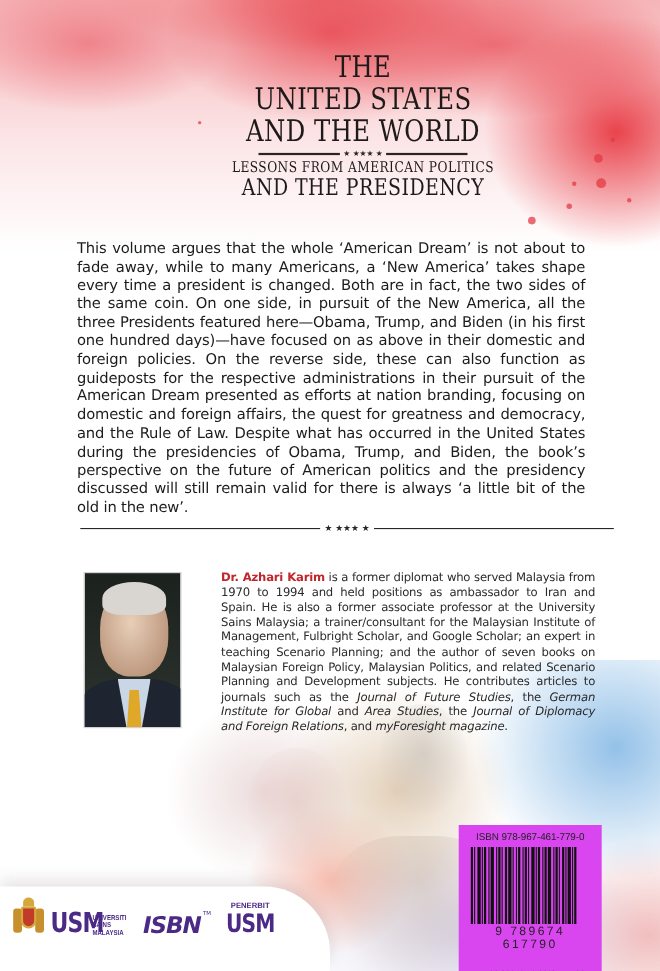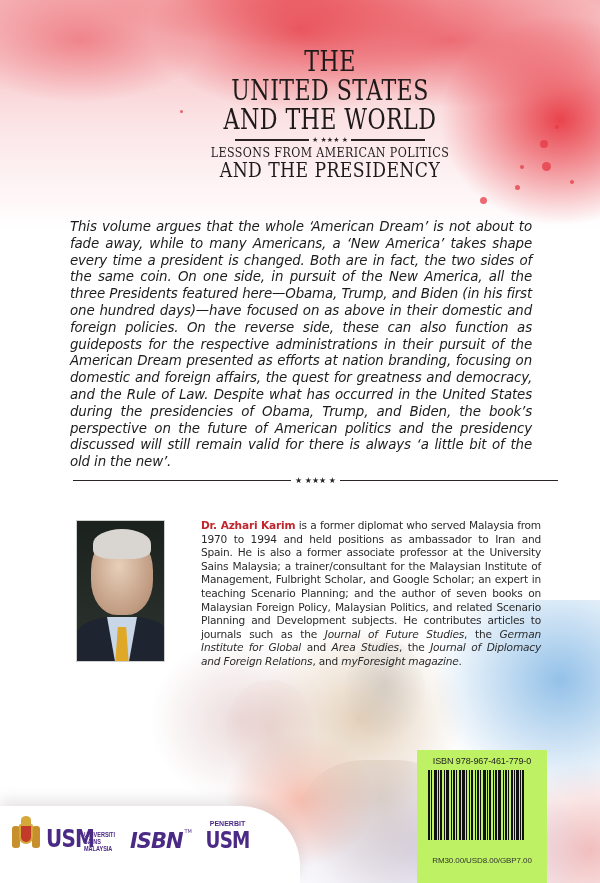--- a/index.html
+++ b/index.html
@@ -40,21 +40,21 @@
   .t-divider { display: flex; align-items: center; justify-content: center; margin: 3px auto 2px; width: 190px; }
   .t-divider .line { flex: 1; height: 1.3px; background: #2a2424; }
   .t-divider .stars { font-size: 7px; padding: 0 3px; letter-spacing: 0px; color: #2a2424; }
   .t4 { font-size: 13.5px; transform: scaleX(0.82); white-space: nowrap; }
   .t5 { font-size: 21px; transform: scaleX(0.82); white-space: nowrap; margin-top: 0px; }
 
   
   .blurb {
     position: absolute; left: 70px; top: 219px; width: 462px;
     font-family: "DejaVu Sans", sans-serif; font-size: 13.4px; line-height: 16.8px;
-    text-align: justify; color: #1c1c1c; letter-spacing: -0.15px; font-style: italic;
+    text-align: justify; color: #1c1c1c; letter-spacing: -0.15px;
   }
 
   
   .mid-divider { position: absolute; left: 73px; top: 476px; width: 485px; display: flex; align-items: center; }
   .mid-divider .line { flex: 1; height: 1.3px; background: #2a2424; }
   .mid-divider .stars { font-size: 8px; padding: 0 4px; color: #2a2424; }
 
   
   .author-photo {
     position: absolute; left: 76px; top: 520px; width: 89px; height: 142px;
@@ -69,21 +69,21 @@
 
   .author-bio {
     position: absolute; left: 201px; top: 519px; width: 340px;
     font-family: "DejaVu Sans", sans-serif; font-size: 10.6px; line-height: 13.6px;
     text-align: justify; color: #2a2a2a; letter-spacing: -0.2px;
   }
   .author-bio .name { color: #c0262c; font-weight: bold; }
   .author-bio i { font-style: italic; }
 
   
-  .isbn-box { position: absolute; left: 417px; top: 750px; width: 130px; height: 133px; background: #bef264; padding: 6px 8px 0 8px; text-align: center; }
+  .isbn-box { position: absolute; left: 417px; top: 750px; width: 130px; height: 133px; background: #d946ef; padding: 6px 8px 0 8px; text-align: center; }
   .isbn-label { font-family: "Liberation Sans", sans-serif; font-size: 9px; color: #222; letter-spacing: -0.1px; }
   .barcode { display: flex; height: 70px; margin: 4px auto 0; width: 108px; align-items: stretch; }
   .barcode span { display: block; background: #111; height: 100%; }
   .barcode-num { font-family: "Liberation Sans", sans-serif; font-size: 11px; letter-spacing: 2.2px; color: #222; margin-top: 1px; }
   .price { font-family: "Liberation Sans", sans-serif; font-size: 8px; color: #333; margin-top: 16px; letter-spacing: -0.1px; }
 
   
   .publisher-panel {
     position: absolute; left: 0; top: 806px; width: 300px; height: 77px; background: #ffffff;
     border-top-right-radius: 60px;
@@ -186,20 +186,21 @@
       <span style="width:3px;margin-right:2px"></span>
       <span style="width:1px;margin-right:1px"></span>
       <span style="width:2px;margin-right:1px"></span>
       <span style="width:1px;margin-right:2px"></span>
       <span style="width:2px;margin-right:1px"></span>
       <span style="width:1px;margin-right:1px"></span>
       <span style="width:3px;margin-right:1px"></span>
       <span style="width:1px;margin-right:1px"></span>
       <span style="width:2px;margin-right:0"></span>
   </div>
+  <div class="barcode-num">9 789674 617790</div>
   <div class="price">RM30.00/USD8.00/GBP7.00</div>
 </div>
 
 <div class="publisher-panel">
   <div class="logos">
     <div class="crest">
       <div class="lion-l"></div>
       <div class="lion-r"></div>
       <div class="top"></div>
       <div class="shield"></div>

